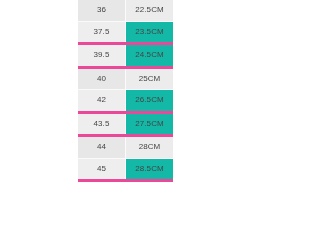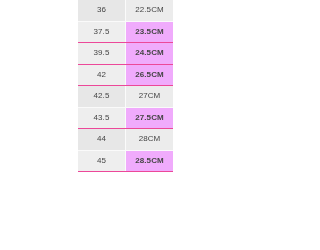--- a/index.html
+++ b/index.html
@@ -50,25 +50,25 @@
     width: 47px;
     margin-left: 36px;
   }
   #size-chart td.col-cm {
     width: 47px;
   }
   
   #size-chart tr.row-dark td.col-size { background: #e7e7e7; }
   #size-chart tr.row-dark td.col-cm   { background: #ececec; }
   #size-chart tr.row-light td.col-size { background: #eeeeee; }
-  #size-chart tr.row-light td.col-cm   { background: #f0abfc; font-weight: bold; }
+  #size-chart tr.row-light td.col-cm   { background: #14b8a6; }
   
   #size-chart tr.row-light td {
     border-top: 1px solid #fafafa;
-    border-bottom: 1px solid #ec4899;
+    border-bottom: 3px solid #ec4899;
   }
   #size-chart td.col-cm {
     border-left: 1px solid #fbfbfb;
   }
 </style>
 </head>
 <body>
 
 <div id="page-wrap">
   <table id="size-chart">
@@ -78,27 +78,27 @@
           <td class="col-cm">22.5CM</td>
         </tr>
         <tr class="row-light">
           <td class="col-size">37.5</td>
           <td class="col-cm">23.5CM</td>
         </tr>
         <tr class="row-light">
           <td class="col-size">39.5</td>
           <td class="col-cm">24.5CM</td>
         </tr>
+        <tr class="row-dark">
+          <td class="col-size">40</td>
+          <td class="col-cm">25CM</td>
+        </tr>
         <tr class="row-light">
           <td class="col-size">42</td>
           <td class="col-cm">26.5CM</td>
-        </tr>
-        <tr class="row-dark">
-          <td class="col-size">42.5</td>
-          <td class="col-cm">27CM</td>
         </tr>
         <tr class="row-light">
           <td class="col-size">43.5</td>
           <td class="col-cm">27.5CM</td>
         </tr>
         <tr class="row-dark">
           <td class="col-size">44</td>
           <td class="col-cm">28CM</td>
         </tr>
         <tr class="row-light">

